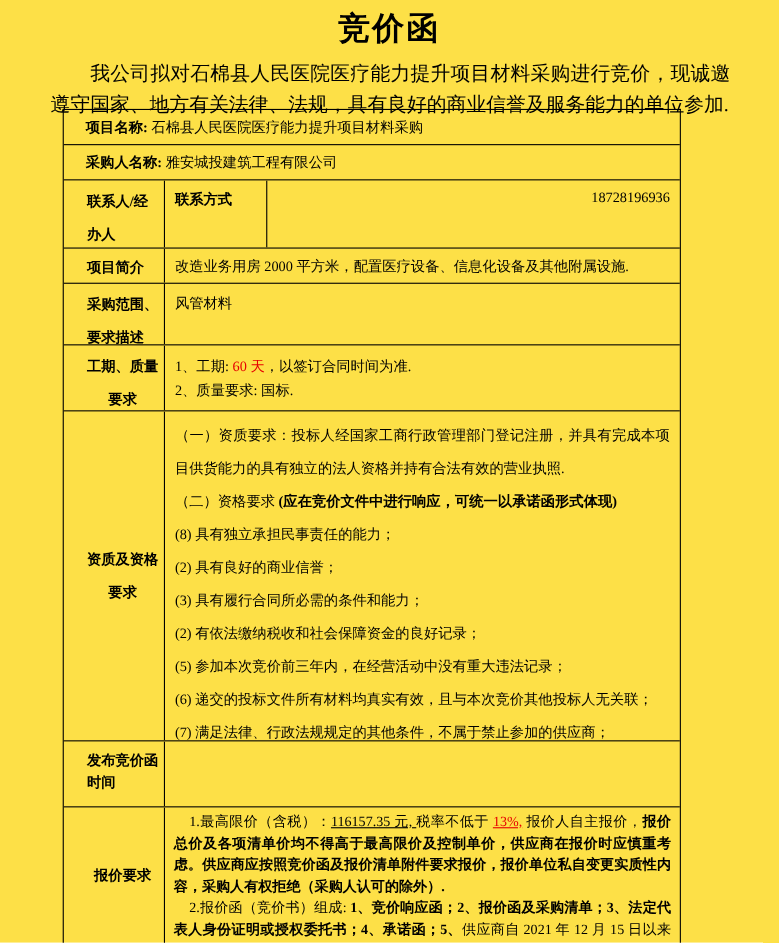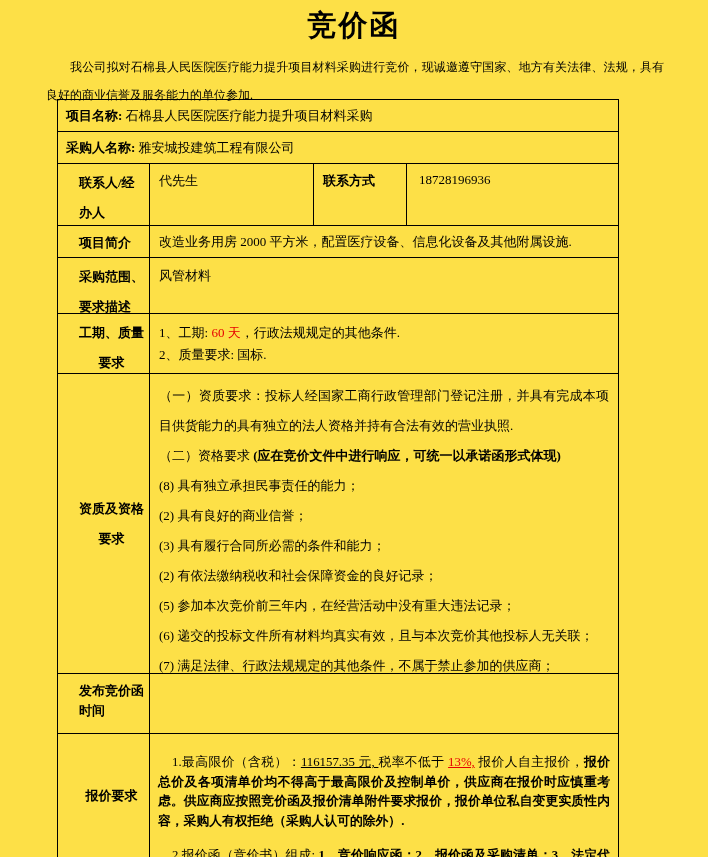--- a/index.html
+++ b/index.html
@@ -10,53 +10,53 @@
     color: #000;
   }
   .page { width: 708px; height: 857px; position: relative; background:#fde047; }
 
   .doc-title {
     text-align: center; font-size: 29px; font-weight: 700;
     padding-top: 6px; letter-spacing: 2px;
   }
   .intro {
     margin: 7px 44px 0 46px;
-    font-size: 12px; line-height: 28px;
+    font-size: 18px; line-height: 28px;
     text-indent: 2em; text-align: justify;
   }
 
   .doc-table {
     position: absolute; left: 57px; top: 99px; width: 562px;
     border: 1px solid #000; border-bottom: none;
     font-size: 13px;
   }
   .trow { display: flex; border-bottom: 1px solid #000; overflow: hidden; }
   .trow.last { border-bottom: none; }
 
   .lbl {
     flex: 0 0 76px; width: 76px; border-right: 1px solid #000;
     font-weight: 700; line-height: 30px; padding: 4px 3px 0 5px; margin-left: 16px;
   }
   .lbl.center { text-align: center; padding-left: 0; padding-right: 0; }
   .lbl.vcenter { display: flex; align-items: center; justify-content: center; padding: 0; }
   .val { flex: 1; padding: 7px 9px 0 9px; overflow: hidden; }
 
-  .cell-full { flex: 1; padding: 6px 9px 0 8px; line-height: 19px; }
+  .cell-full { flex: 1; padding: 6px 9px 0 8px; line-height: 19px; margin-left: 12px; }
   .cell-full .cap { font-weight: 700; }
 
   .c2 { flex: 0 0 164px; width: 164px; border-right: 1px solid #000; padding: 8px 9px 0 9px; }
   .c3 { flex: 0 0 93px; width: 93px; border-right: 1px solid #000; font-weight: 700; padding: 8px 0 0 9px; }
-  .c4 { flex: 1; padding: 8px 9px 0 12px; }
+  .c4 { flex: 1; padding: 8px 9px 0 12px; text-align: right; }
 
   .dline { line-height: 22px; }
   .qual-val { padding-top: 7px; }
   .qpara { line-height: 30px; text-align: justify; }
   .publish-val { font-weight: 700; line-height: 20px; white-space: pre-wrap; padding-top: 6px; }
   .quote-val { padding: 4px 8px 0 8px; border-bottom: 1px solid #000; }
-  .qtpara { line-height: 19.5px; text-align: justify; text-indent: 14px; font-size: 12.8px; margin-top: 15px; }
+  .qtpara { line-height: 19.5px; text-align: justify; text-indent: 14px; font-size: 12.8px; }
 
   .b { font-weight: 700; }
   .r { color: #e60000; }
   .u { text-decoration: underline; }
 </style>
 </head>
 <body>
 
 <div class="page">
 
@@ -75,39 +75,38 @@
 
     <div class="trow" style="height:32px">
       <div class="cell-full">
         <span class="cap">采购人名称:</span>
         <span>雅安城投建筑工程有限公司</span>
       </div>
     </div>
 
     <div class="trow" style="height:62px">
       <div class="lbl">联系人/经办人</div>
-      <div class="c2">代先生</div>
       <div class="c3">联系方式</div>
       <div class="c4">18728196936</div>
     </div>
 
     <div class="trow" style="height:32px">
       <div class="lbl" style="line-height:19px;padding-top:7px">项目简介</div>
       <div class="val">改造业务用房 2000 平方米，配置医疗设备、信息化设备及其他附属设施.</div>
     </div>
 
     <div class="trow" style="height:56px">
       <div class="lbl">采购范围、要求描述</div>
       <div class="val" style="padding-top:9px">风管材料</div>
     </div>
 
     <div class="trow" style="height:60px">
       <div class="lbl center">工期、质量要求</div>
       <div class="val" style="padding-top:8px">
-          <div class="dline"><span>1、工期: </span><span class="r">60 天</span><span>，行政法规规定的其他条件.</span></div>
+          <div class="dline"><span>1、工期: </span><span class="r">60 天</span><span>，以签订合同时间为准.</span></div>
           <div class="dline"><span>2、质量要求: 国标.</span></div>
         </div>
     </div>
 
     <div class="trow" style="height:300px">
       <div class="lbl center vcenter">
         <div style="line-height:30px">资质及资格要求</div>
       </div>
       <div class="val qual-val">
           <div class="qpara"><span>（一）资质要求：投标人经国家工商行政管理部门登记注册，并具有完成本项目供货能力的具有独立的法人资格并持有合法有效的营业执照.</span></div>

